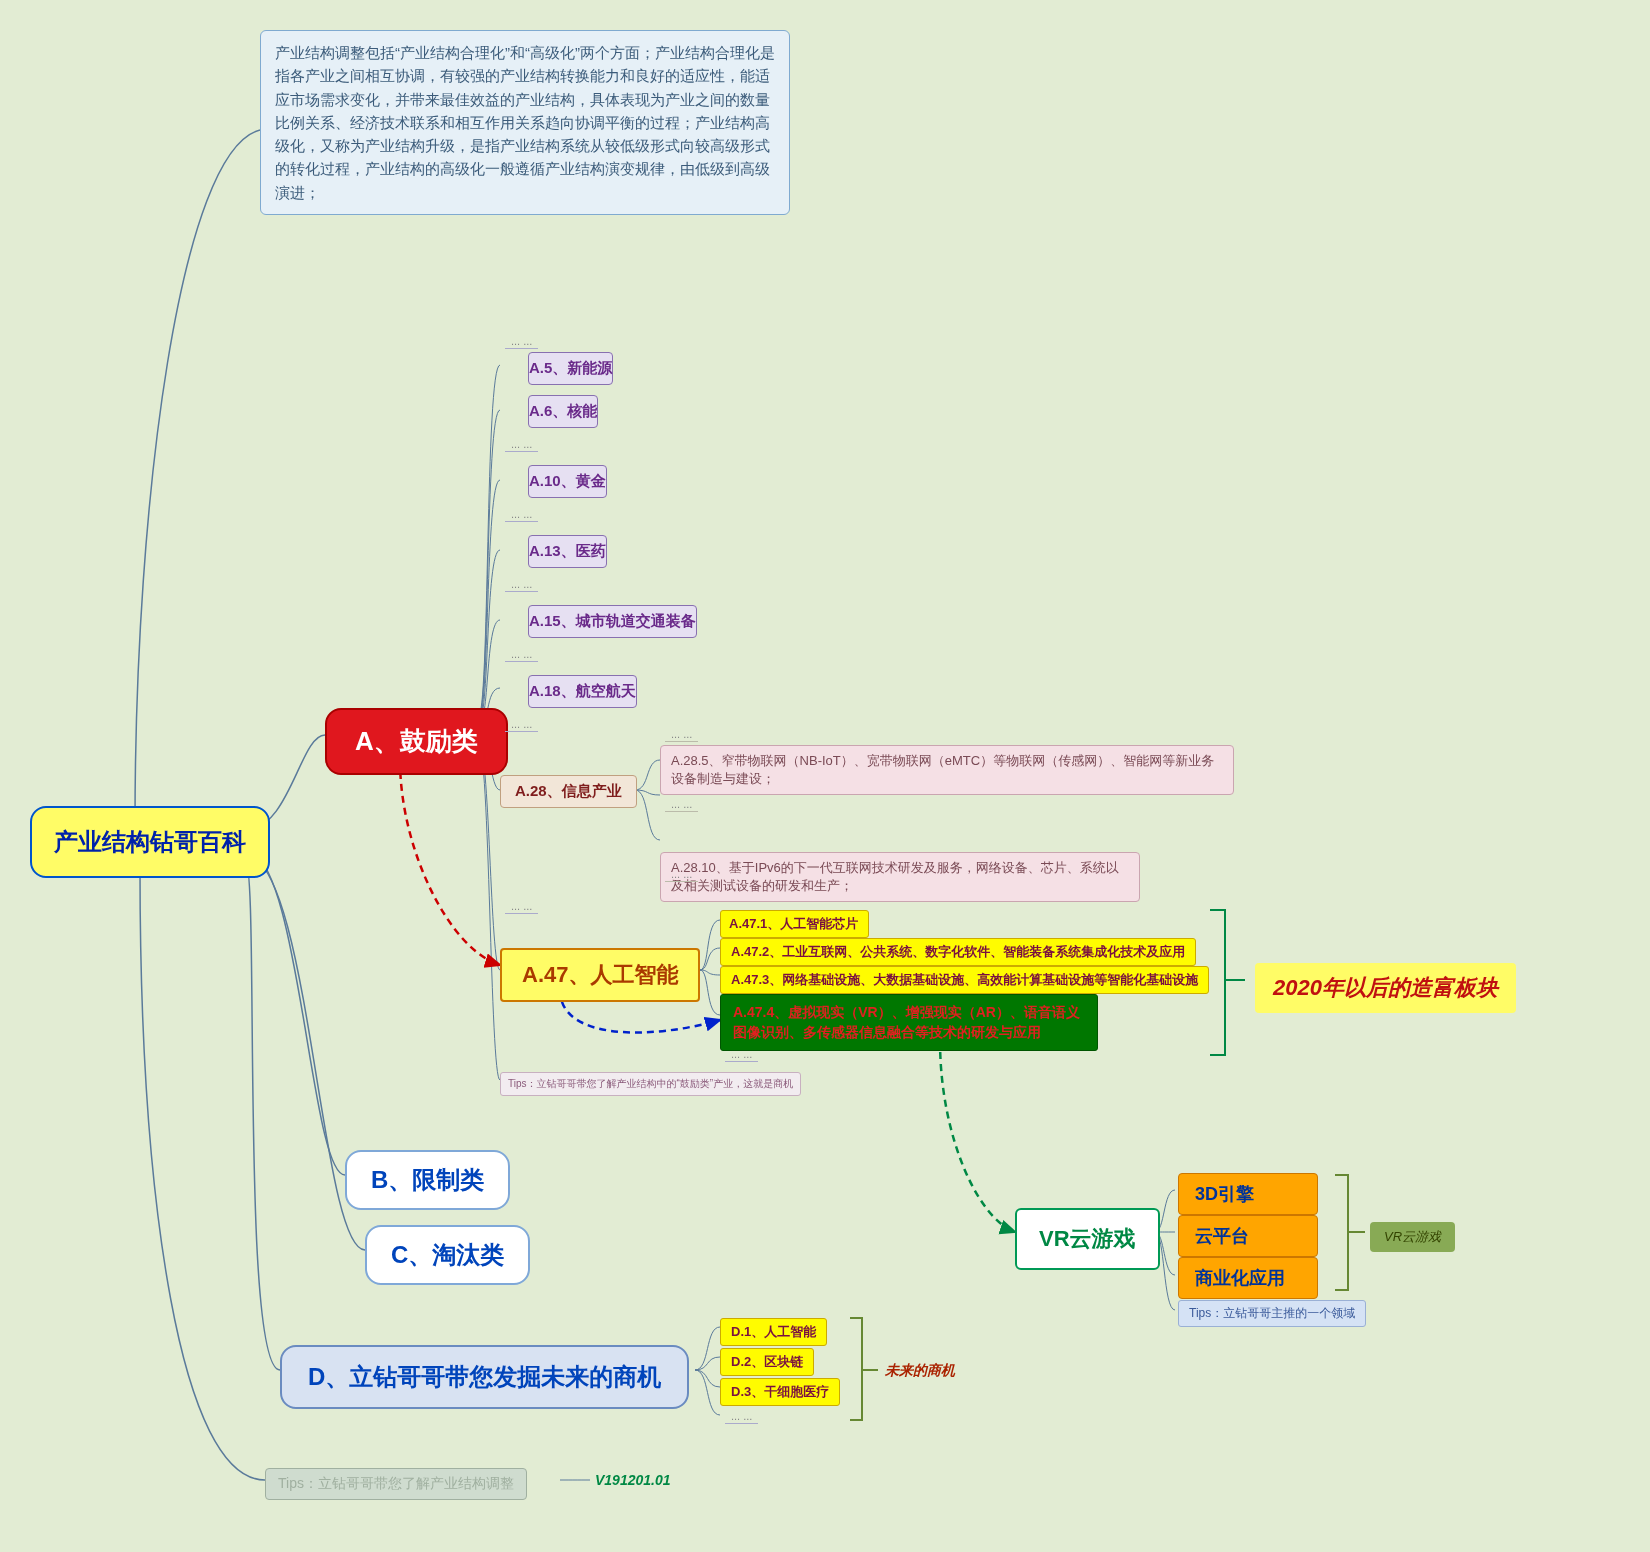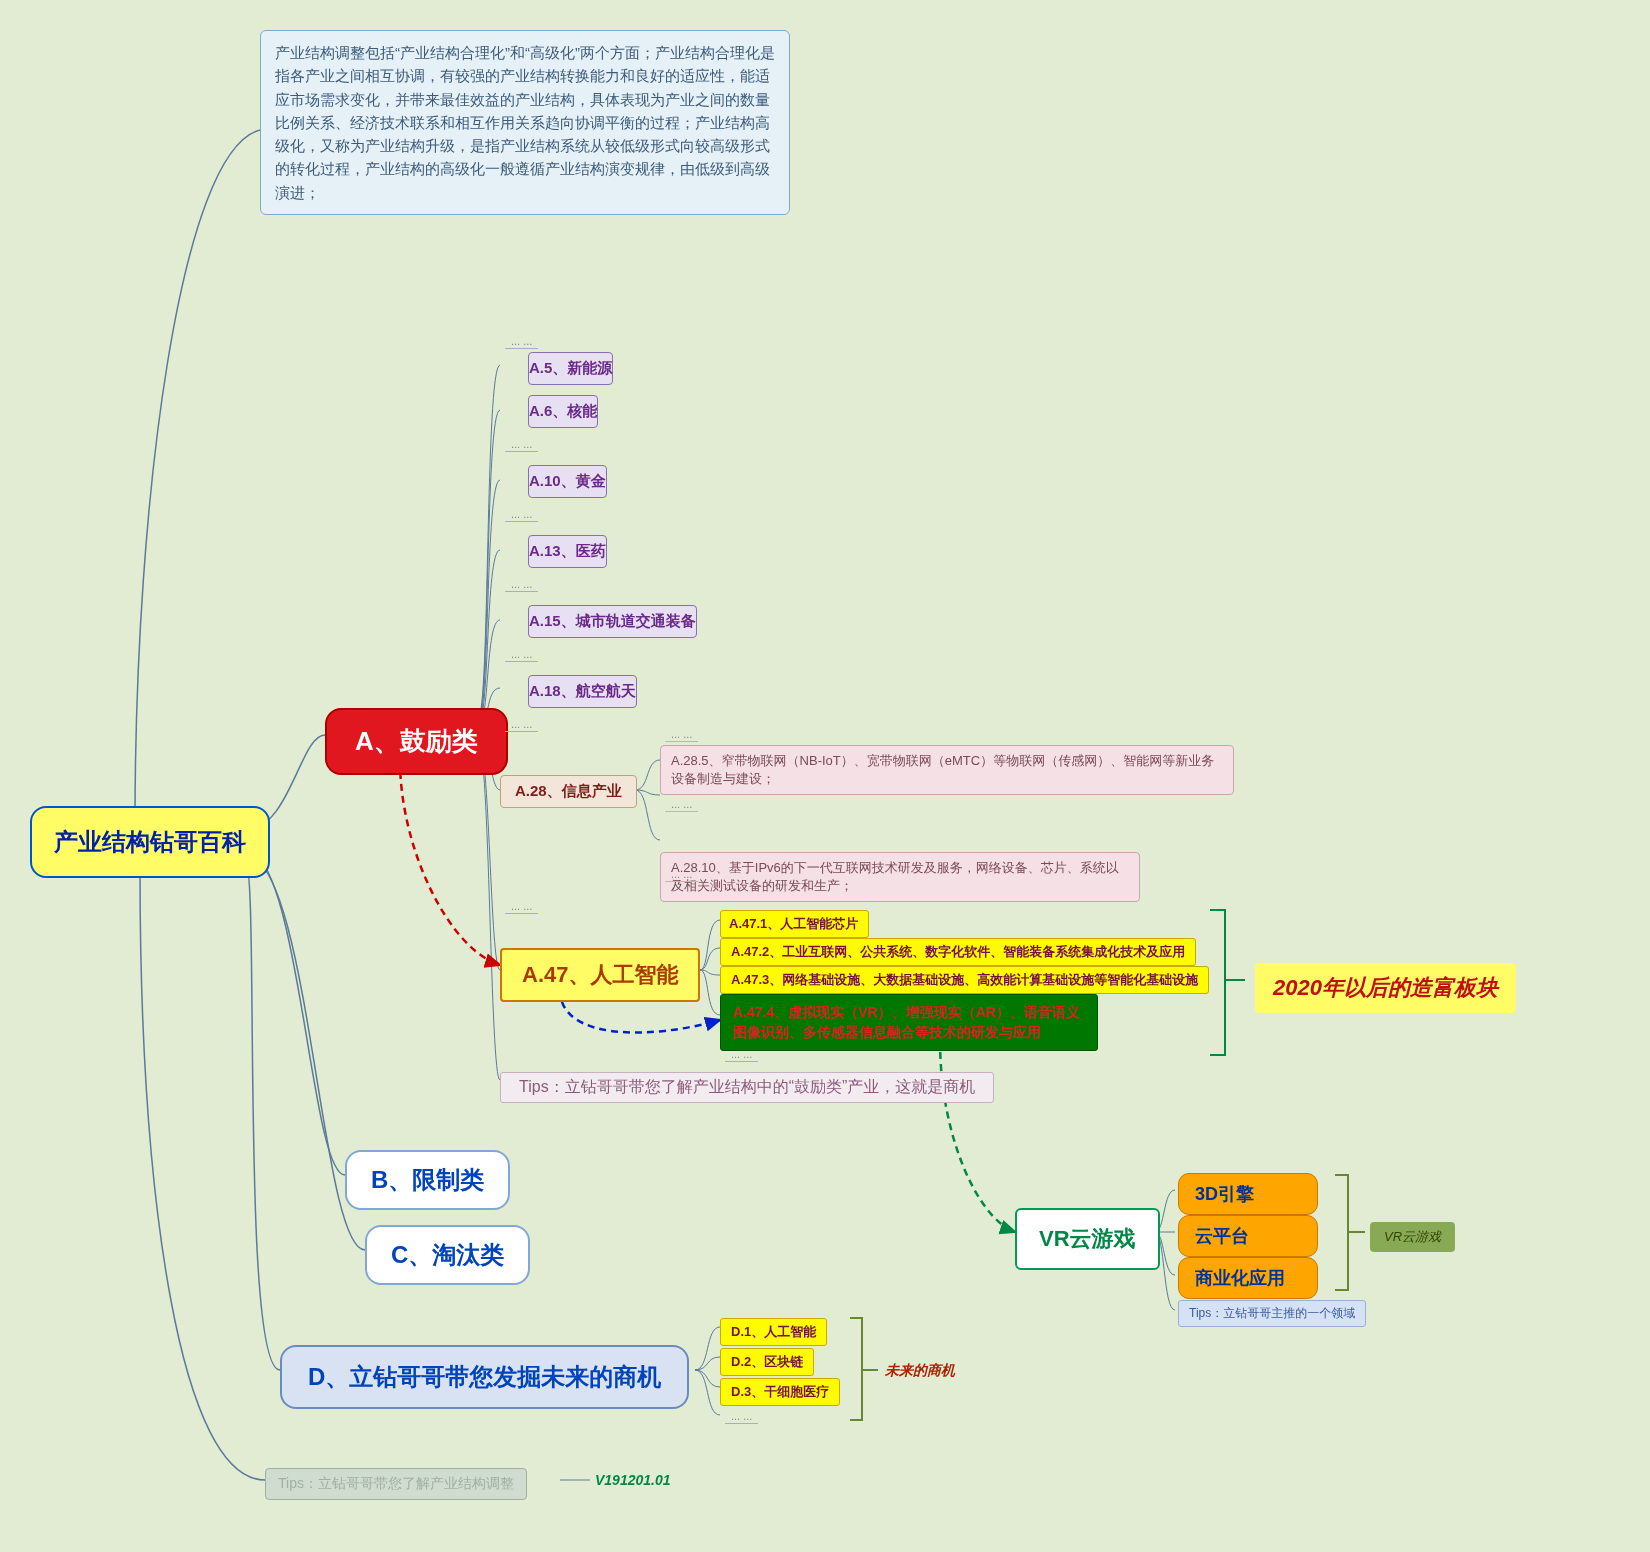--- a/index.html
+++ b/index.html
@@ -150,43 +150,43 @@
     font-weight: bold;
     font-style: italic;
     padding: 10px 18px;
     border-radius: 4px;
   }
   .tips-grey {
     position: absolute;
     background: #f2ecf0;
     border: 1px solid #c8b0c0;
     color: #8a5a7a;
-    font-size: 16px;
-    padding: 4px 18px;
+    font-size: 10px;
+    padding: 4px 7px;
     border-radius: 3px;
   }
   .vr-main {
     position: absolute;
     background: #fff;
     border: 2px solid #009955;
     color: #008844;
     font-size: 22px;
     font-weight: bold;
     padding: 14px 22px;
     border-radius: 6px;
   }
   .vr-sub {
     position: absolute;
     background: #ffa500;
     border: 1px solid #cc7700;
     color: #003399;
     font-size: 18px;
     font-weight: bold;
     padding: 8px 16px;
-    border-radius: 11px;
+    border-radius: 4px;
     width: 140px;
   }
   .vr-label {
     position: absolute;
     background: #88aa55;
     color: #334400;
     font-size: 13px;
     font-style: italic;
     padding: 6px 14px;
     border-radius: 4px;

